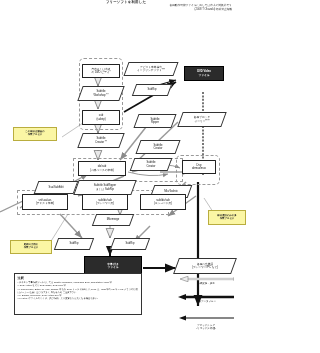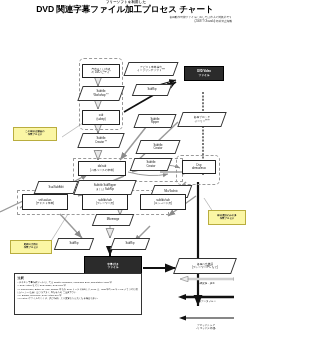--- a/index.html
+++ b/index.html
@@ -141,21 +141,20 @@
   .blackbar {
     position: absolute;
     background: #1a1a1a;
   }
 </style>
 </head>
 <body>
 
 <div class="header">
   <div class="kicker">フリーソフトを利用した</div>
-  <div class="maintitle">DVD 関連字幕ファイル加工プロセス チャート</div>
   <div class="subline">各種動作可能ファイルに関しては作者の対象外です</div>
   <div class="subline">(2008 T Okazaki) 転載禁止複製</div>
 </div>
 
 <div class="canvas">
 <svg width="250" height="353" viewBox="0 0 250 353">
   <defs>
     <marker id="hollowArrow" markerWidth="7" markerHeight="6" refX="6" refY="3" orient="auto">
       <path d="M0,0.6 L6,3 L0,5.4 Z" fill="#e9e9e9" stroke="#555" stroke-width="0.4"></path>
     </marker>

